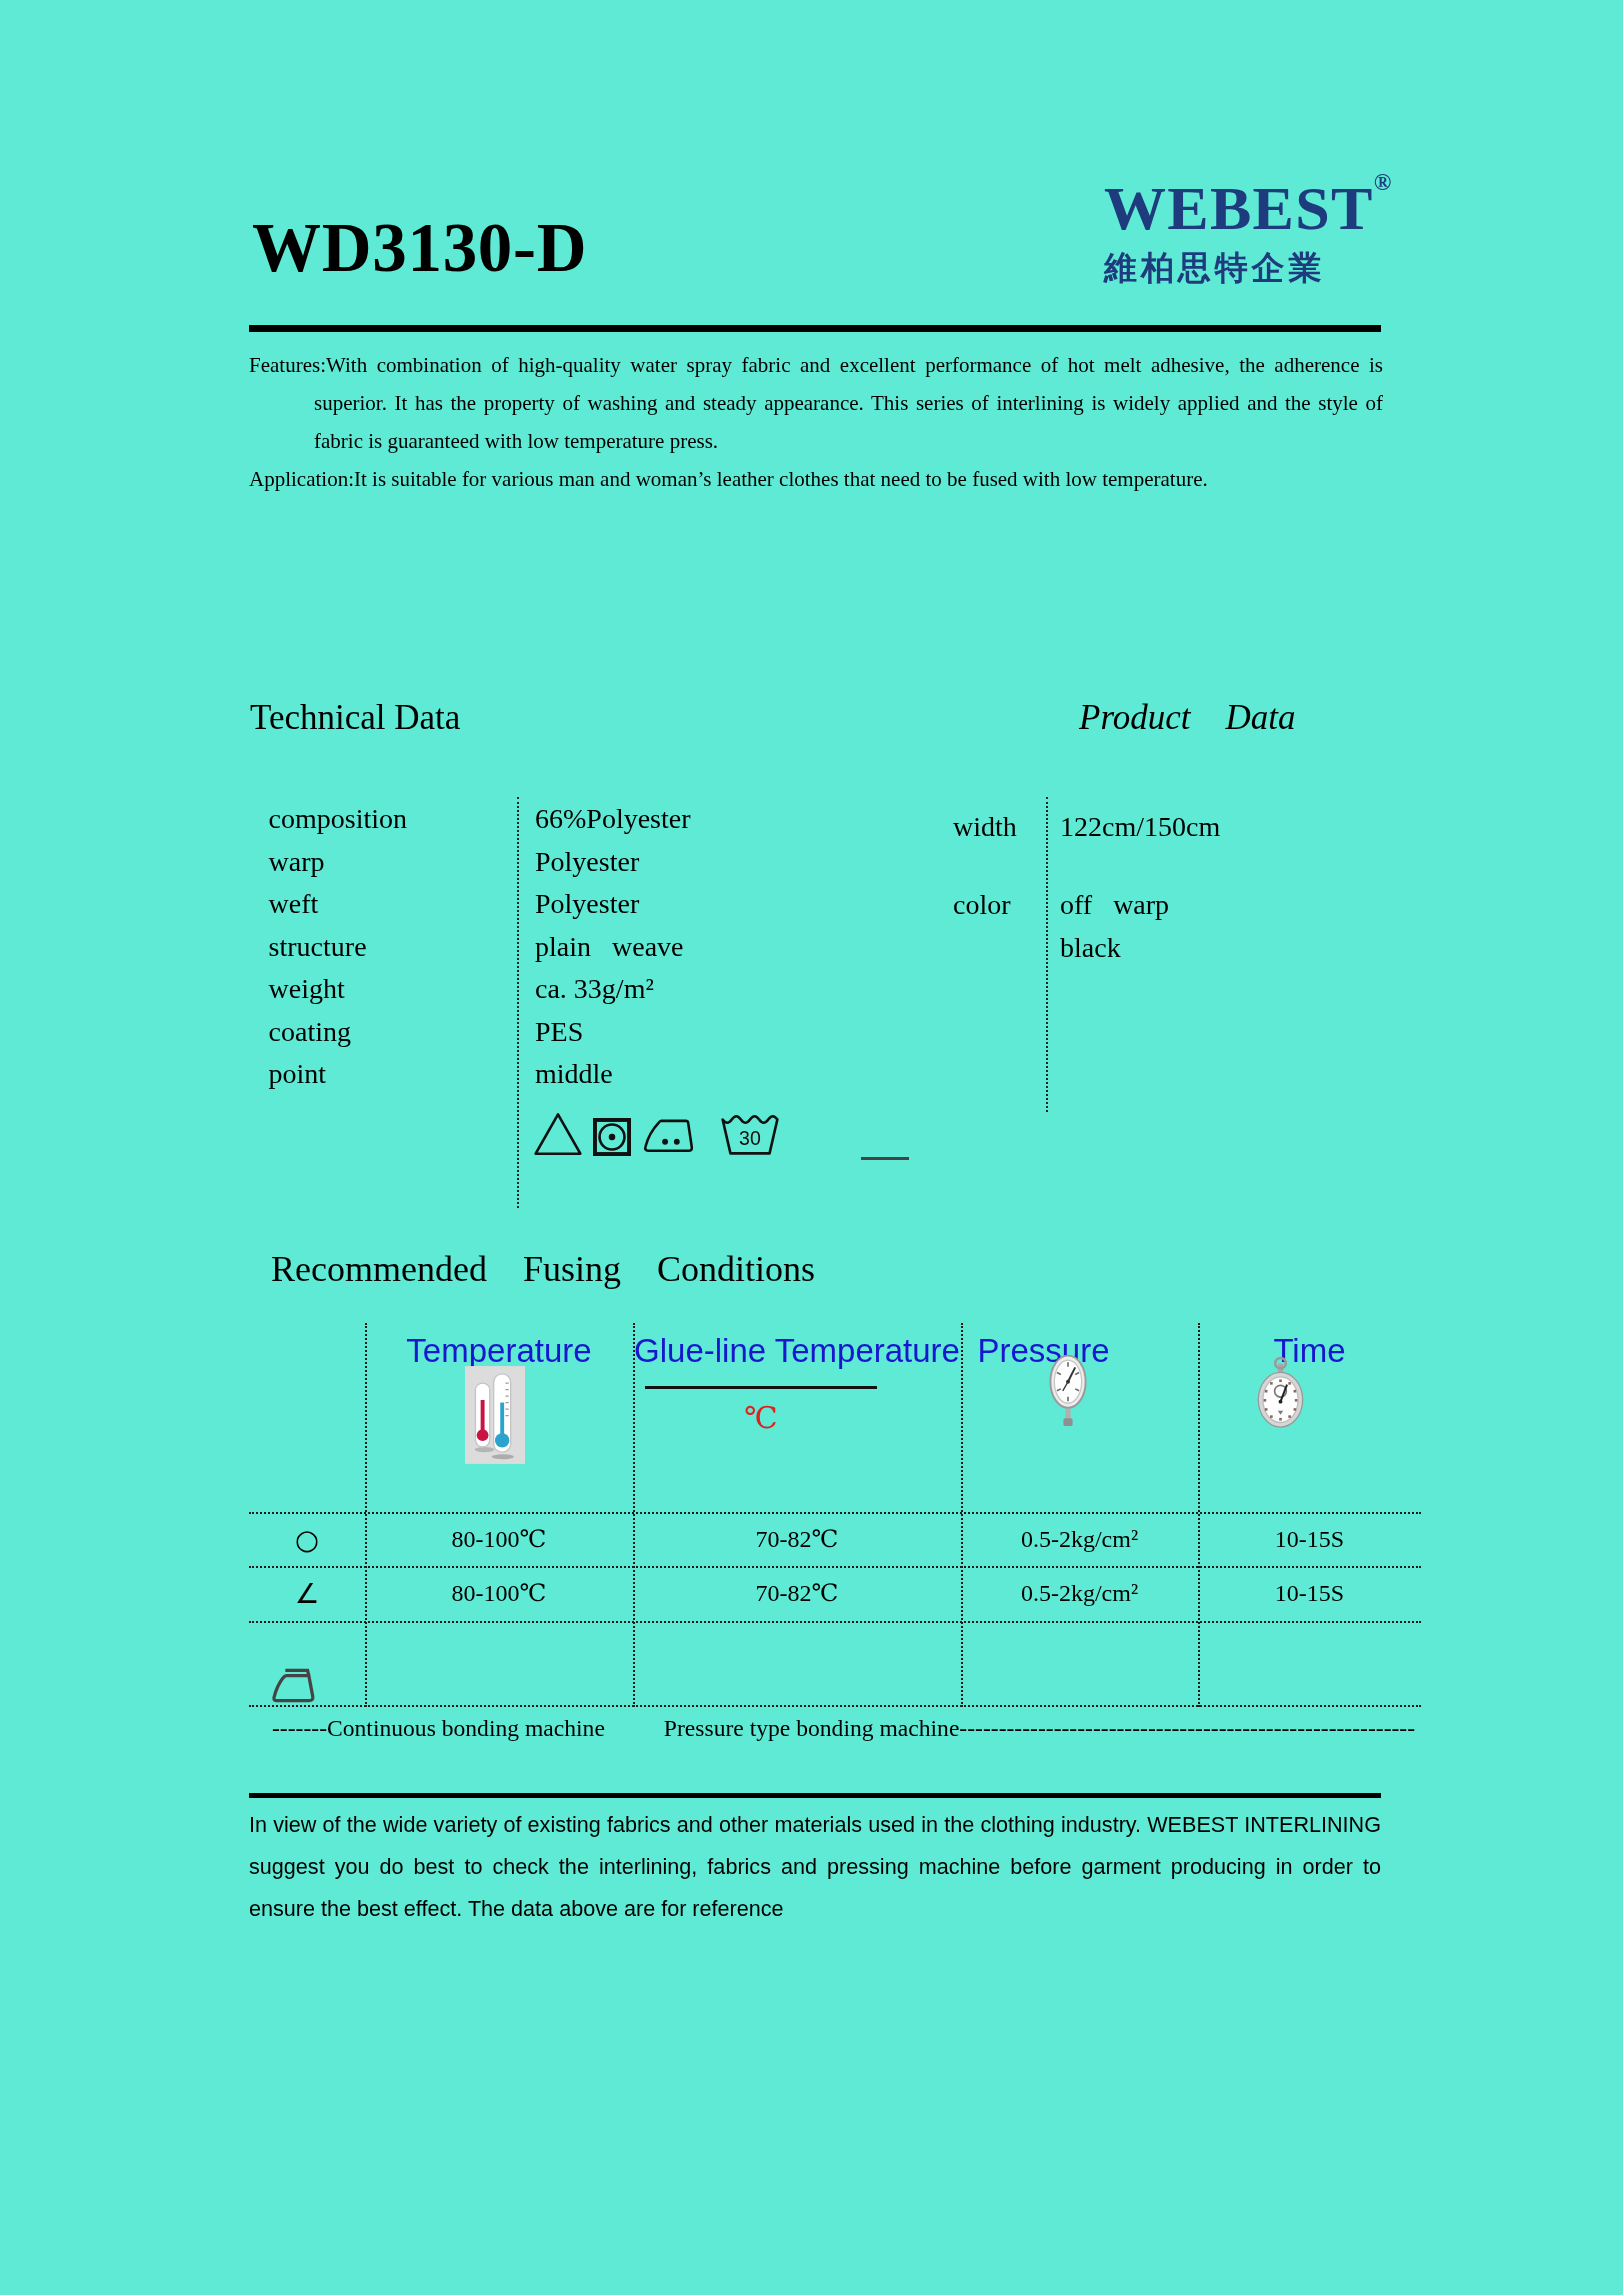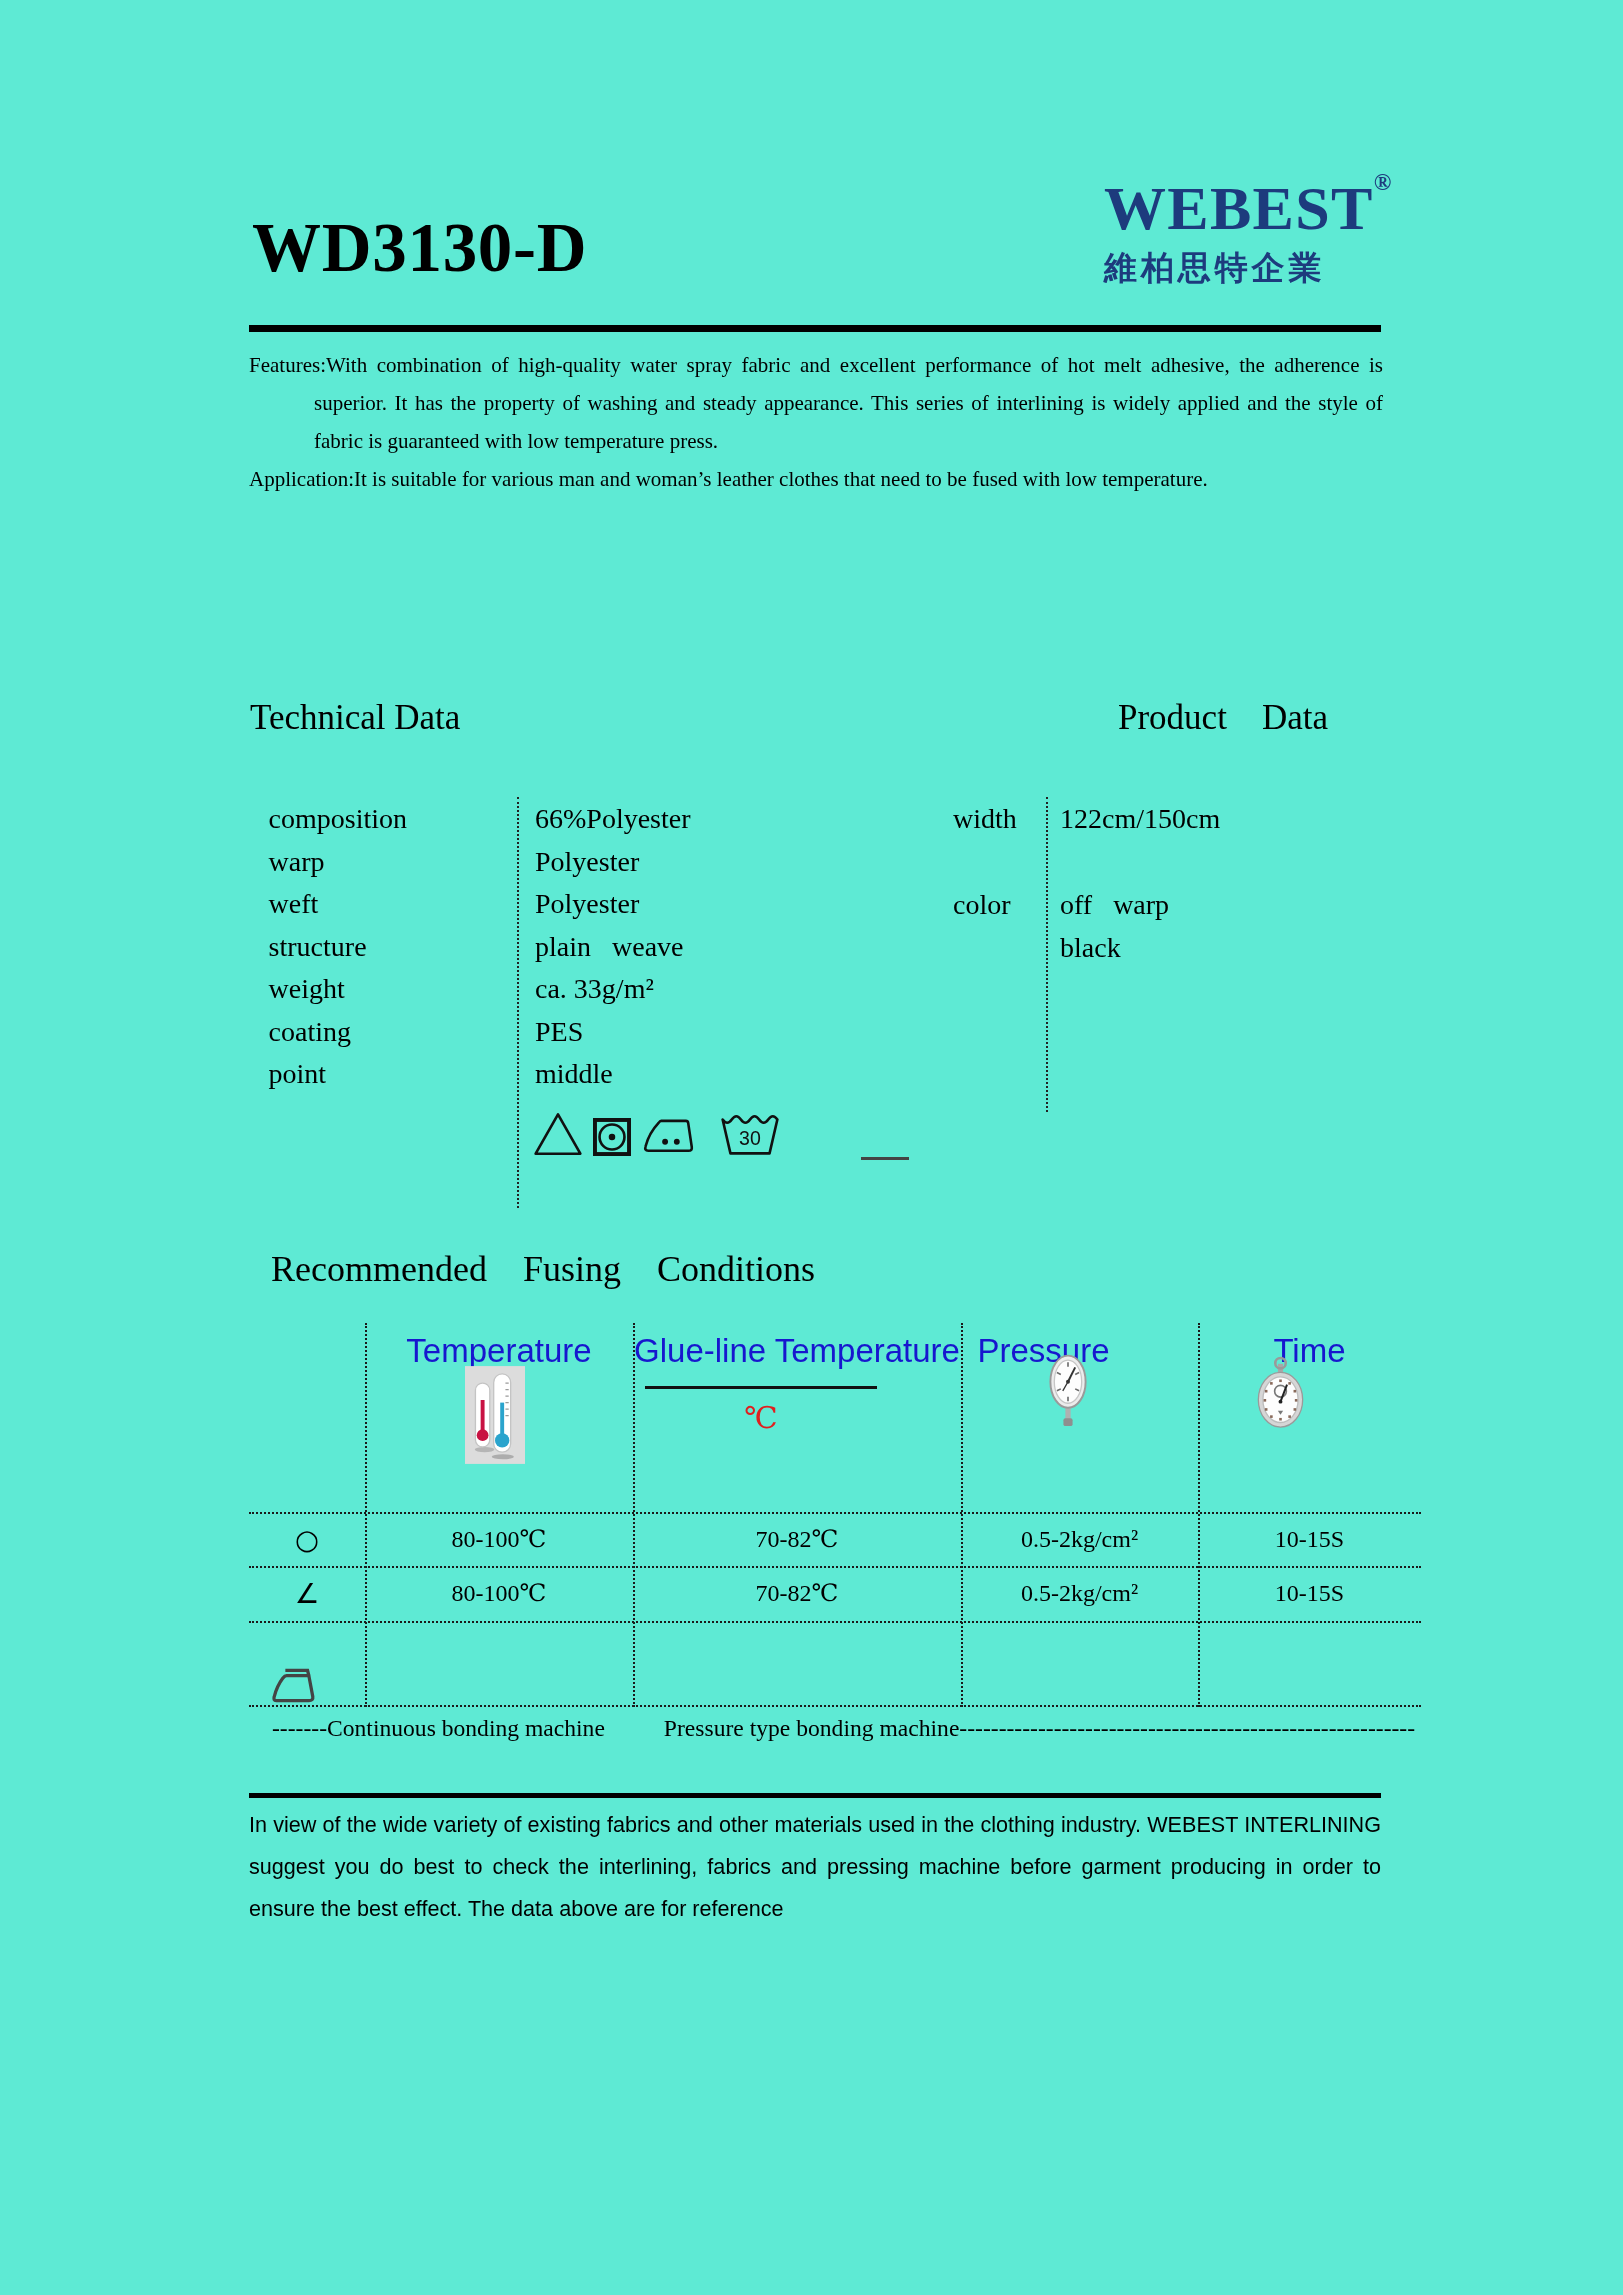--- a/index.html
+++ b/index.html
@@ -18,21 +18,21 @@
   #rule-top{left:249px;top:325px;width:1132px;height:6.5px;}
 
   
   #intro{left:249px;top:346px;width:1134px;font-size:21px;line-height:38px;text-align:justify;}
   #intro .features{margin:0;padding-left:65px;text-indent:-65px;}
   #intro .application{margin:0;}
 
   
   .h1{position:absolute;font-size:35px;white-space:pre;}
   #h-tech{left:250px;top:698px;}
-  #h-product{left:1118px;top:698px;}
+  #h-product{left:1079px;top:698px;font-style:italic;}
   #h-fusing{left:271px;top:1248px;font-size:36px;}
 
   
   #tech{left:249px;top:797px;width:727px;height:412px;}
   #tech .vline{position:absolute;left:268px;top:0;height:411px;border-left:2px dotted #222;}
   #prod{left:916px;top:797px;width:504px;height:318px;}
   #prod .vline{position:absolute;left:130px;top:0;height:315px;border-left:2px dotted #222;}
   .trow{position:absolute;width:100%;height:43px;line-height:43px;font-size:28px;}
   .trow .lbl{position:absolute;left:19.6px;white-space:pre;}
   .trow .val{position:absolute;left:286px;white-space:pre;}
@@ -108,21 +108,21 @@
         <span class="val">middle</span>
       </div>
     <div class="trow" style="top:213px">
         <span class="lbl">coating</span>
         <span class="val">PES</span>
       </div>
   </div>
 
   <div class="abs" id="prod">
     <div class="vline"></div>
-    <div class="trow" style="top:0">
+    <div class="trow" style="top:8px">
         <span class="lbl">width</span>
         <span class="val">122cm/150cm</span>
       </div>
     <div class="trow" style="top:86px">
         <span class="lbl">color</span>
         <span class="val">off   warp</span>
       </div>
     <div class="trow" style="top:129px">
         <span class="lbl"></span>
         <span class="val">black</span>

